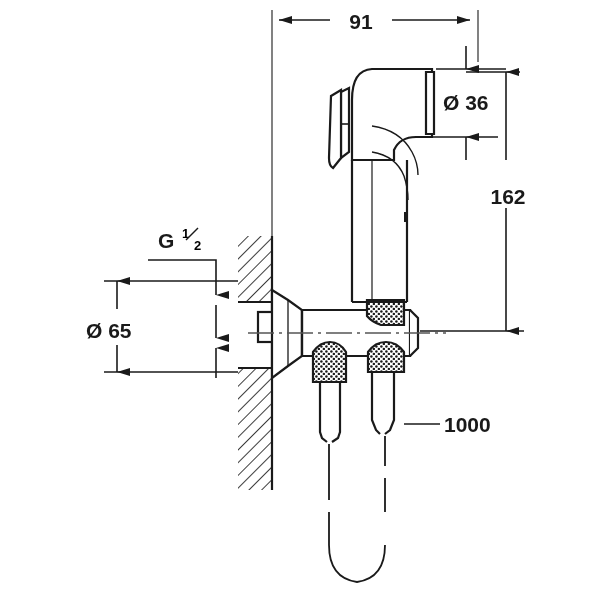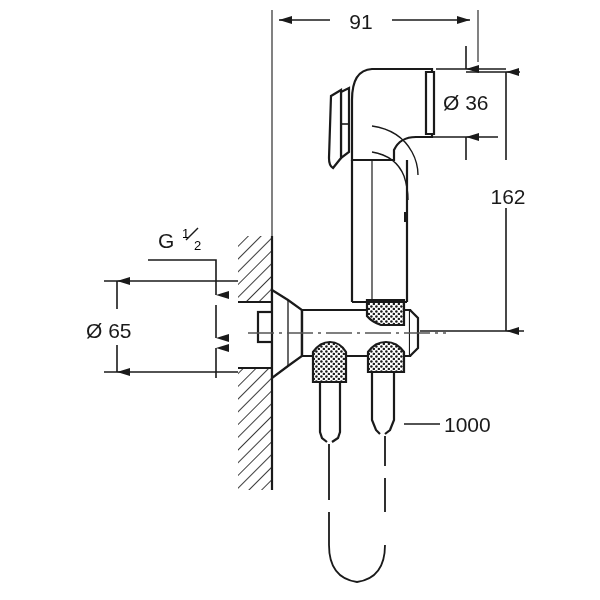--- a/index.html
+++ b/index.html
@@ -1,18 +1,18 @@
 <!DOCTYPE html>
 <html><head>
 <meta charset="utf-8">
 <style>
   html,body{margin:0;padding:0;background:#ffffff;}
   body{width:600px;height:600px;overflow:hidden;
        font-family:"Liberation Sans","DejaVu Sans",sans-serif;}
-  #stage{position:relative;width:600px;height:600px;background:#fff;}
+  #stage{position:relative;width:600px;height:600px;background:#fff;font-weight:bold;}
   svg#drawing{position:absolute;left:0;top:0;width:600px;height:600px;display:block;}
   .dimtext{font-family:"Liberation Sans","DejaVu Sans",sans-serif;
            font-size:21px;fill:#1a1a1a;}
   .fractop{font-size:13px;}
   .fracbot{font-size:13px;}
 </style>
 </head>
 <body>
 
 <div id="stage">

